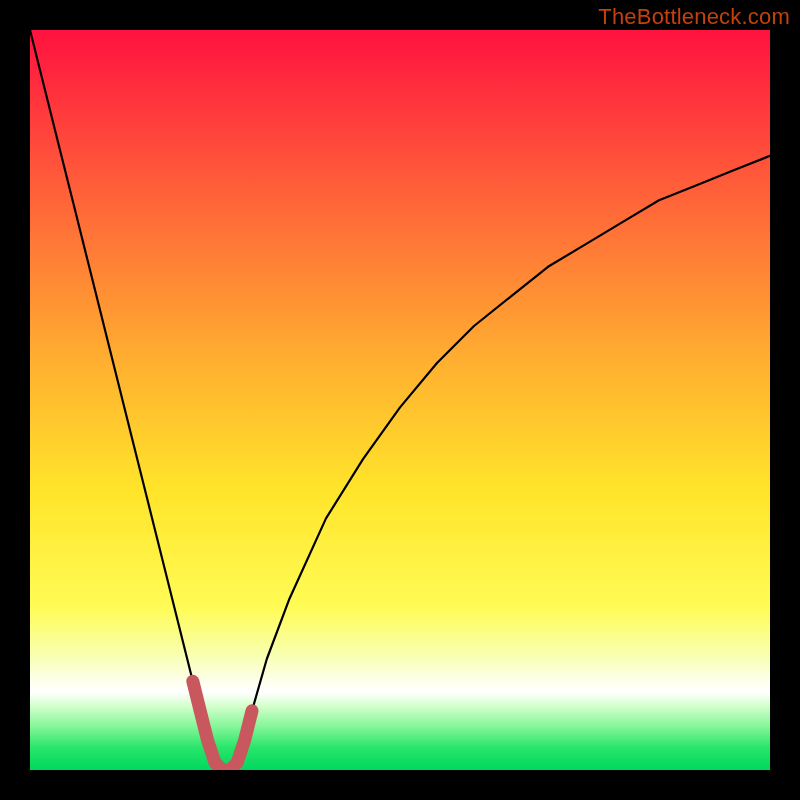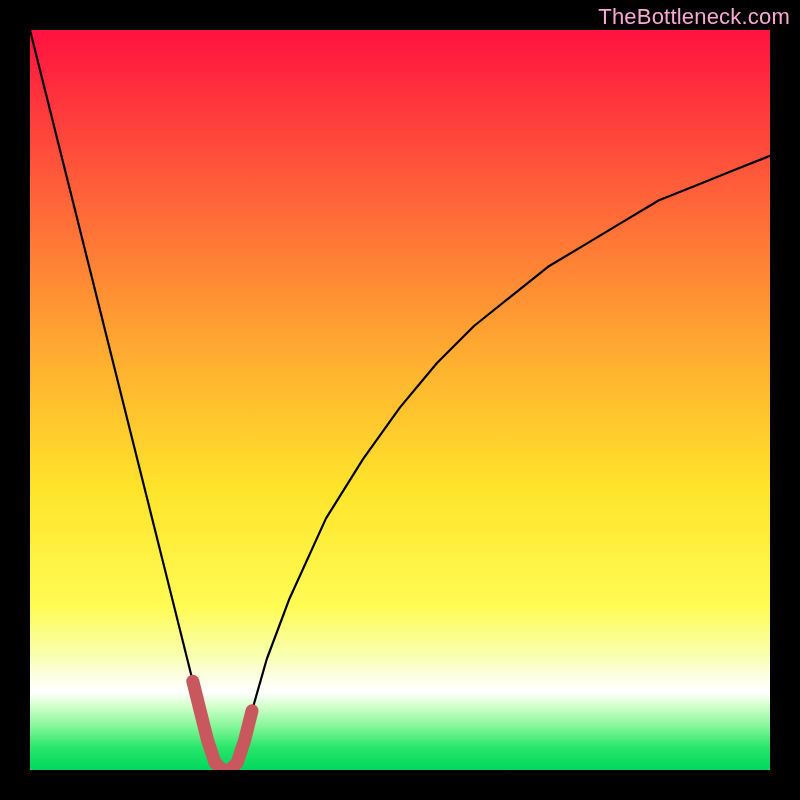--- a/index.html
+++ b/index.html
@@ -39,21 +39,21 @@
     top: 0;
     left: 0;
     width: 740px;
     height: 740px;
     overflow: visible;
   }
   .watermark {
     position: absolute;
     top: 4px;
     right: 10px;
-    color: #f9a8d4;
+    color: #c2410c;
     font-size: 22px;
     letter-spacing: 0.2px;
   }
 </style>
 </head>
 <body>
 
 <div class="frame">
 
   <div class="watermark">TheBottleneck.com</div>

